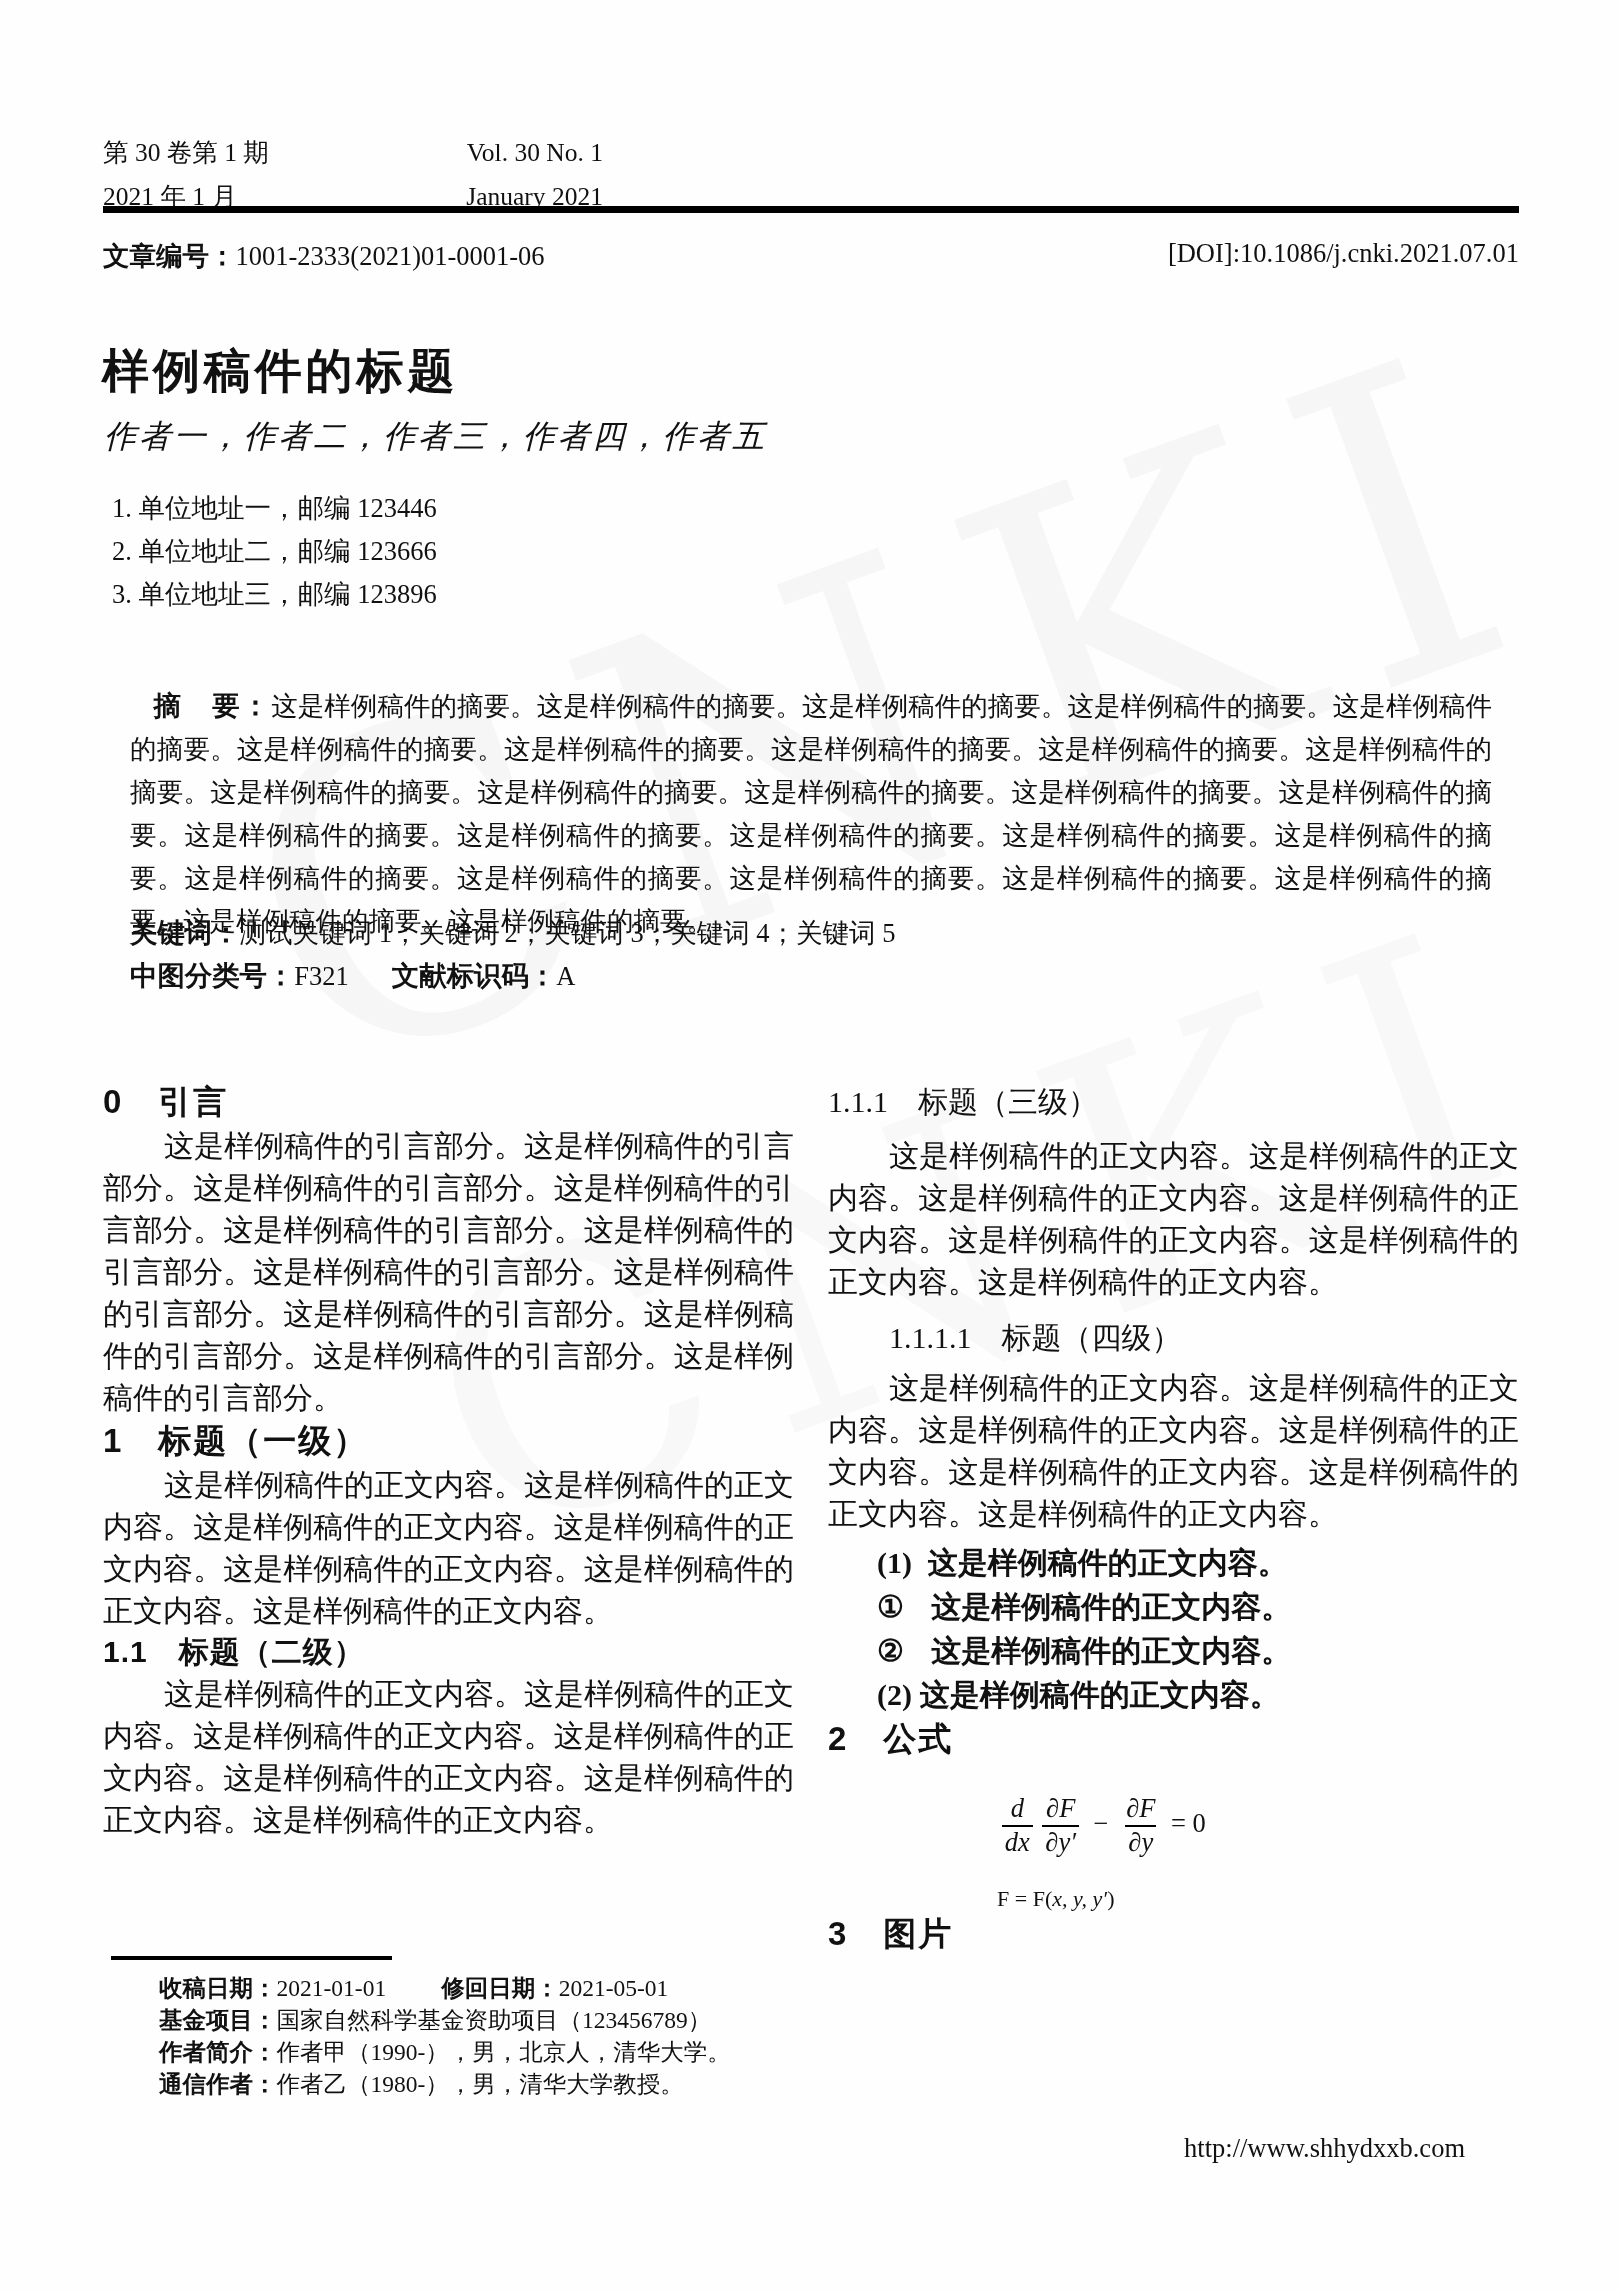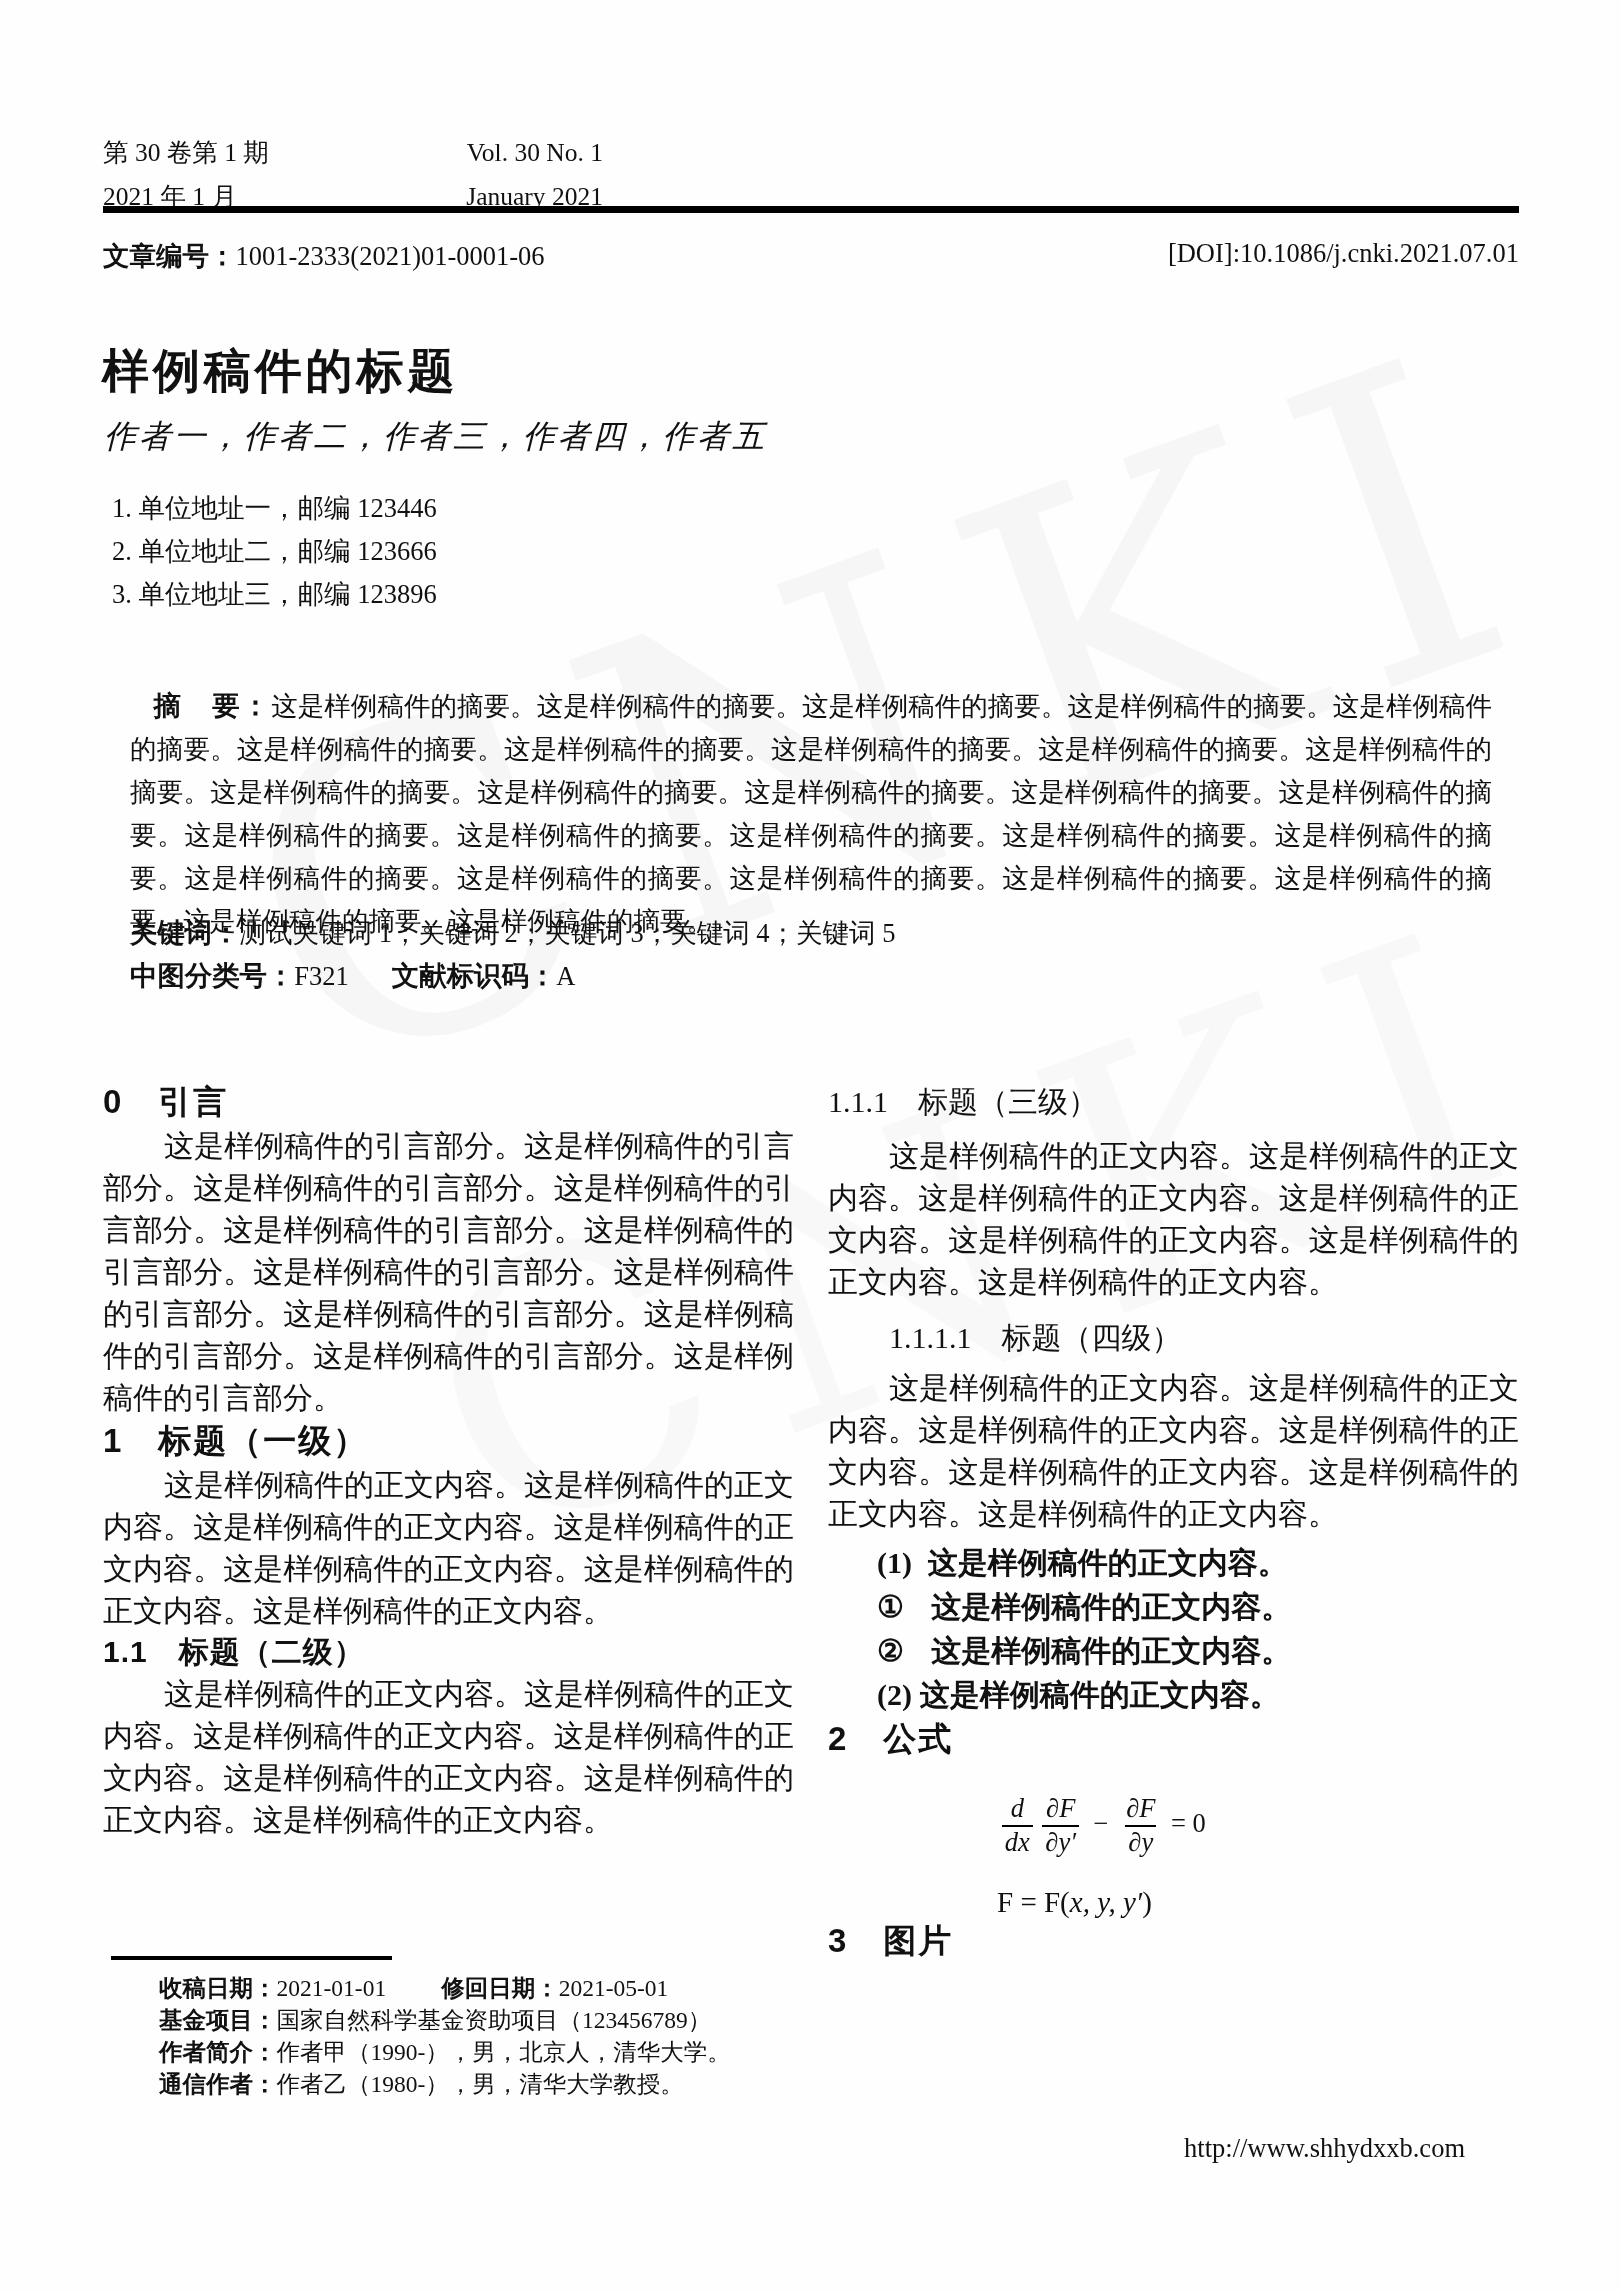--- a/index.html
+++ b/index.html
@@ -65,21 +65,21 @@
   .g16{margin-right:15.7px;} .g28{margin-right:27.4px;} .g8{margin-right:7.8px;}
 
   
   .formula{margin:33px 0 0 169px;font-size:26.5px;white-space:nowrap;}
   .frac{display:inline-flex;flex-direction:column;align-items:center;
         vertical-align:middle;margin:0 4.9px;font-style:italic;}
   .fnum{padding:0 2.9px 2px 2.9px;line-height:1.05;}
   .fden{border-top:2.5px solid #000;padding:2px 2.9px 0 2.9px;line-height:1.05;}
   .fop{margin:0 9.8px;font-style:normal;}
   .frhs{font-style:normal;margin-left:7.8px;}
-  .formula2{margin:29px 0 0 169px;font-size:29px;}
+  .formula2{margin:29px 0 0 169px;font-size:22px;}
   .fvar{font-style:italic;}
 
   
   .footnote{position:absolute;top:1956px;left:103px;width:691px;font-size:23.5px;
             line-height:32px;z-index:2;}
   .fn-rule{width:281px;height:3.9px;background:#000;margin:0 0 11.8px 7.8px;}
   .fn-line{padding-left:56px;white-space:nowrap;}
   .fn-label{font-size:23.5px;}
   .fn-gap{display:inline-block;width:55px;}
 

